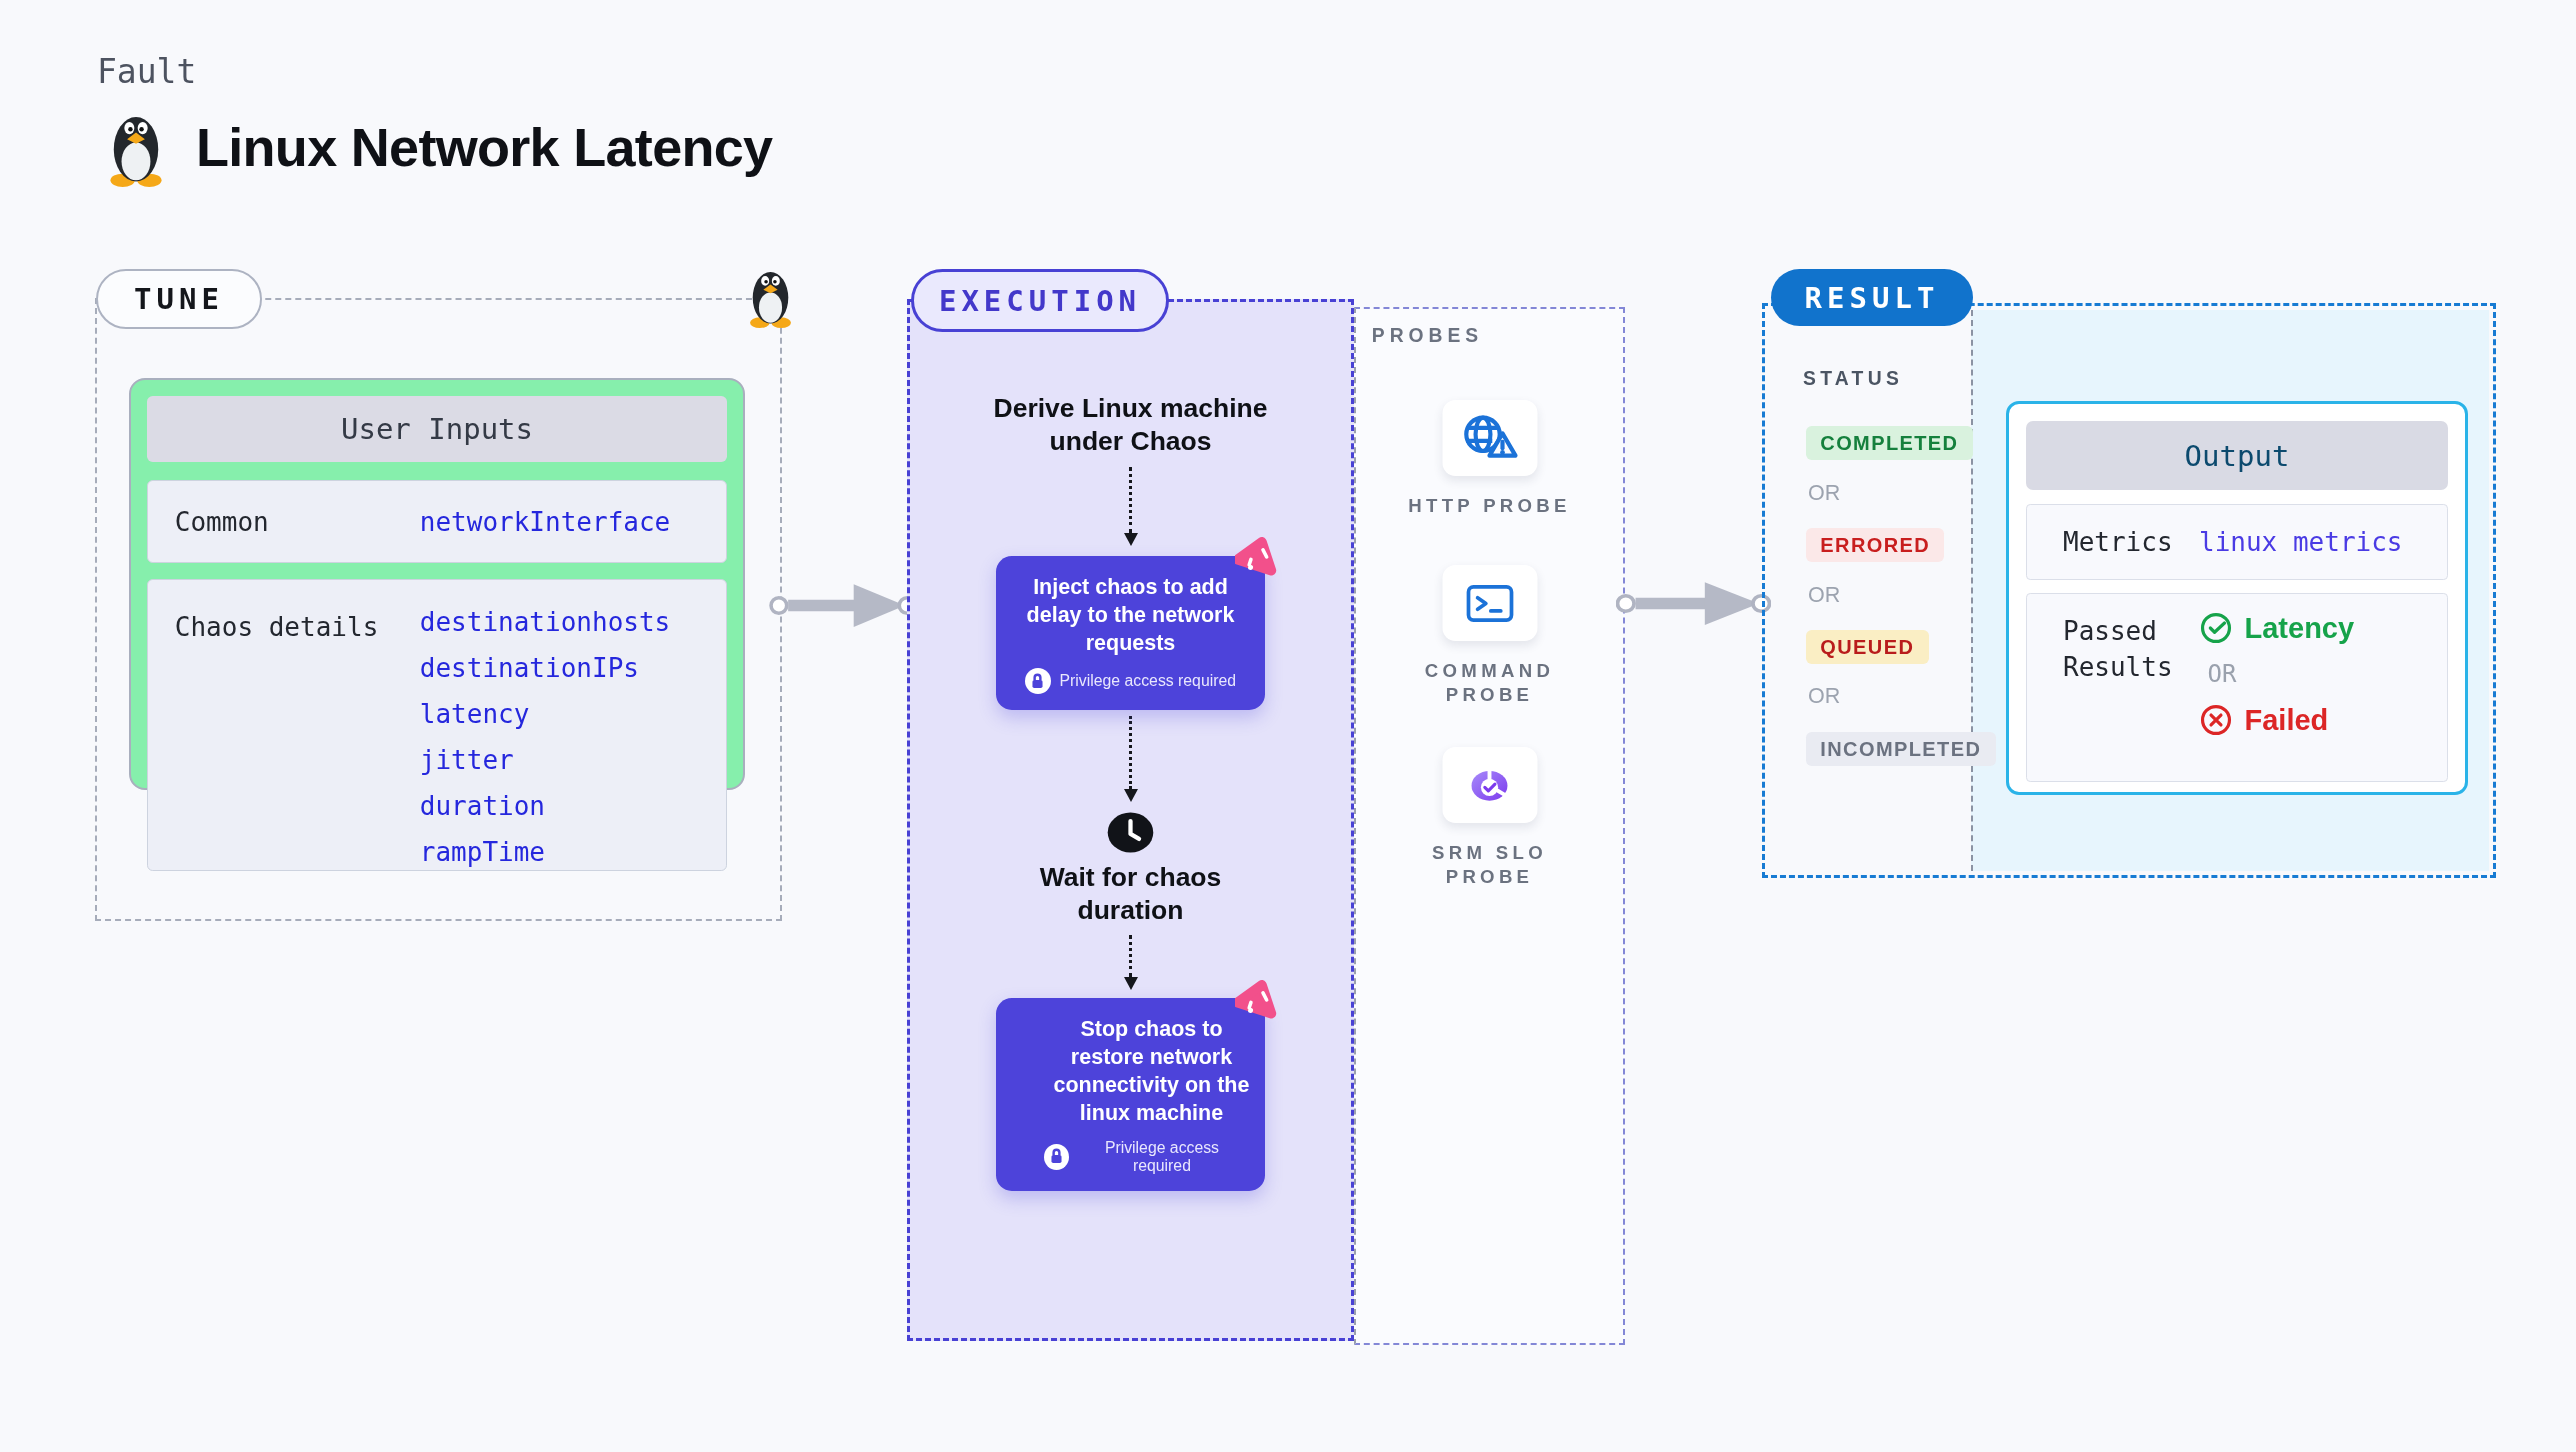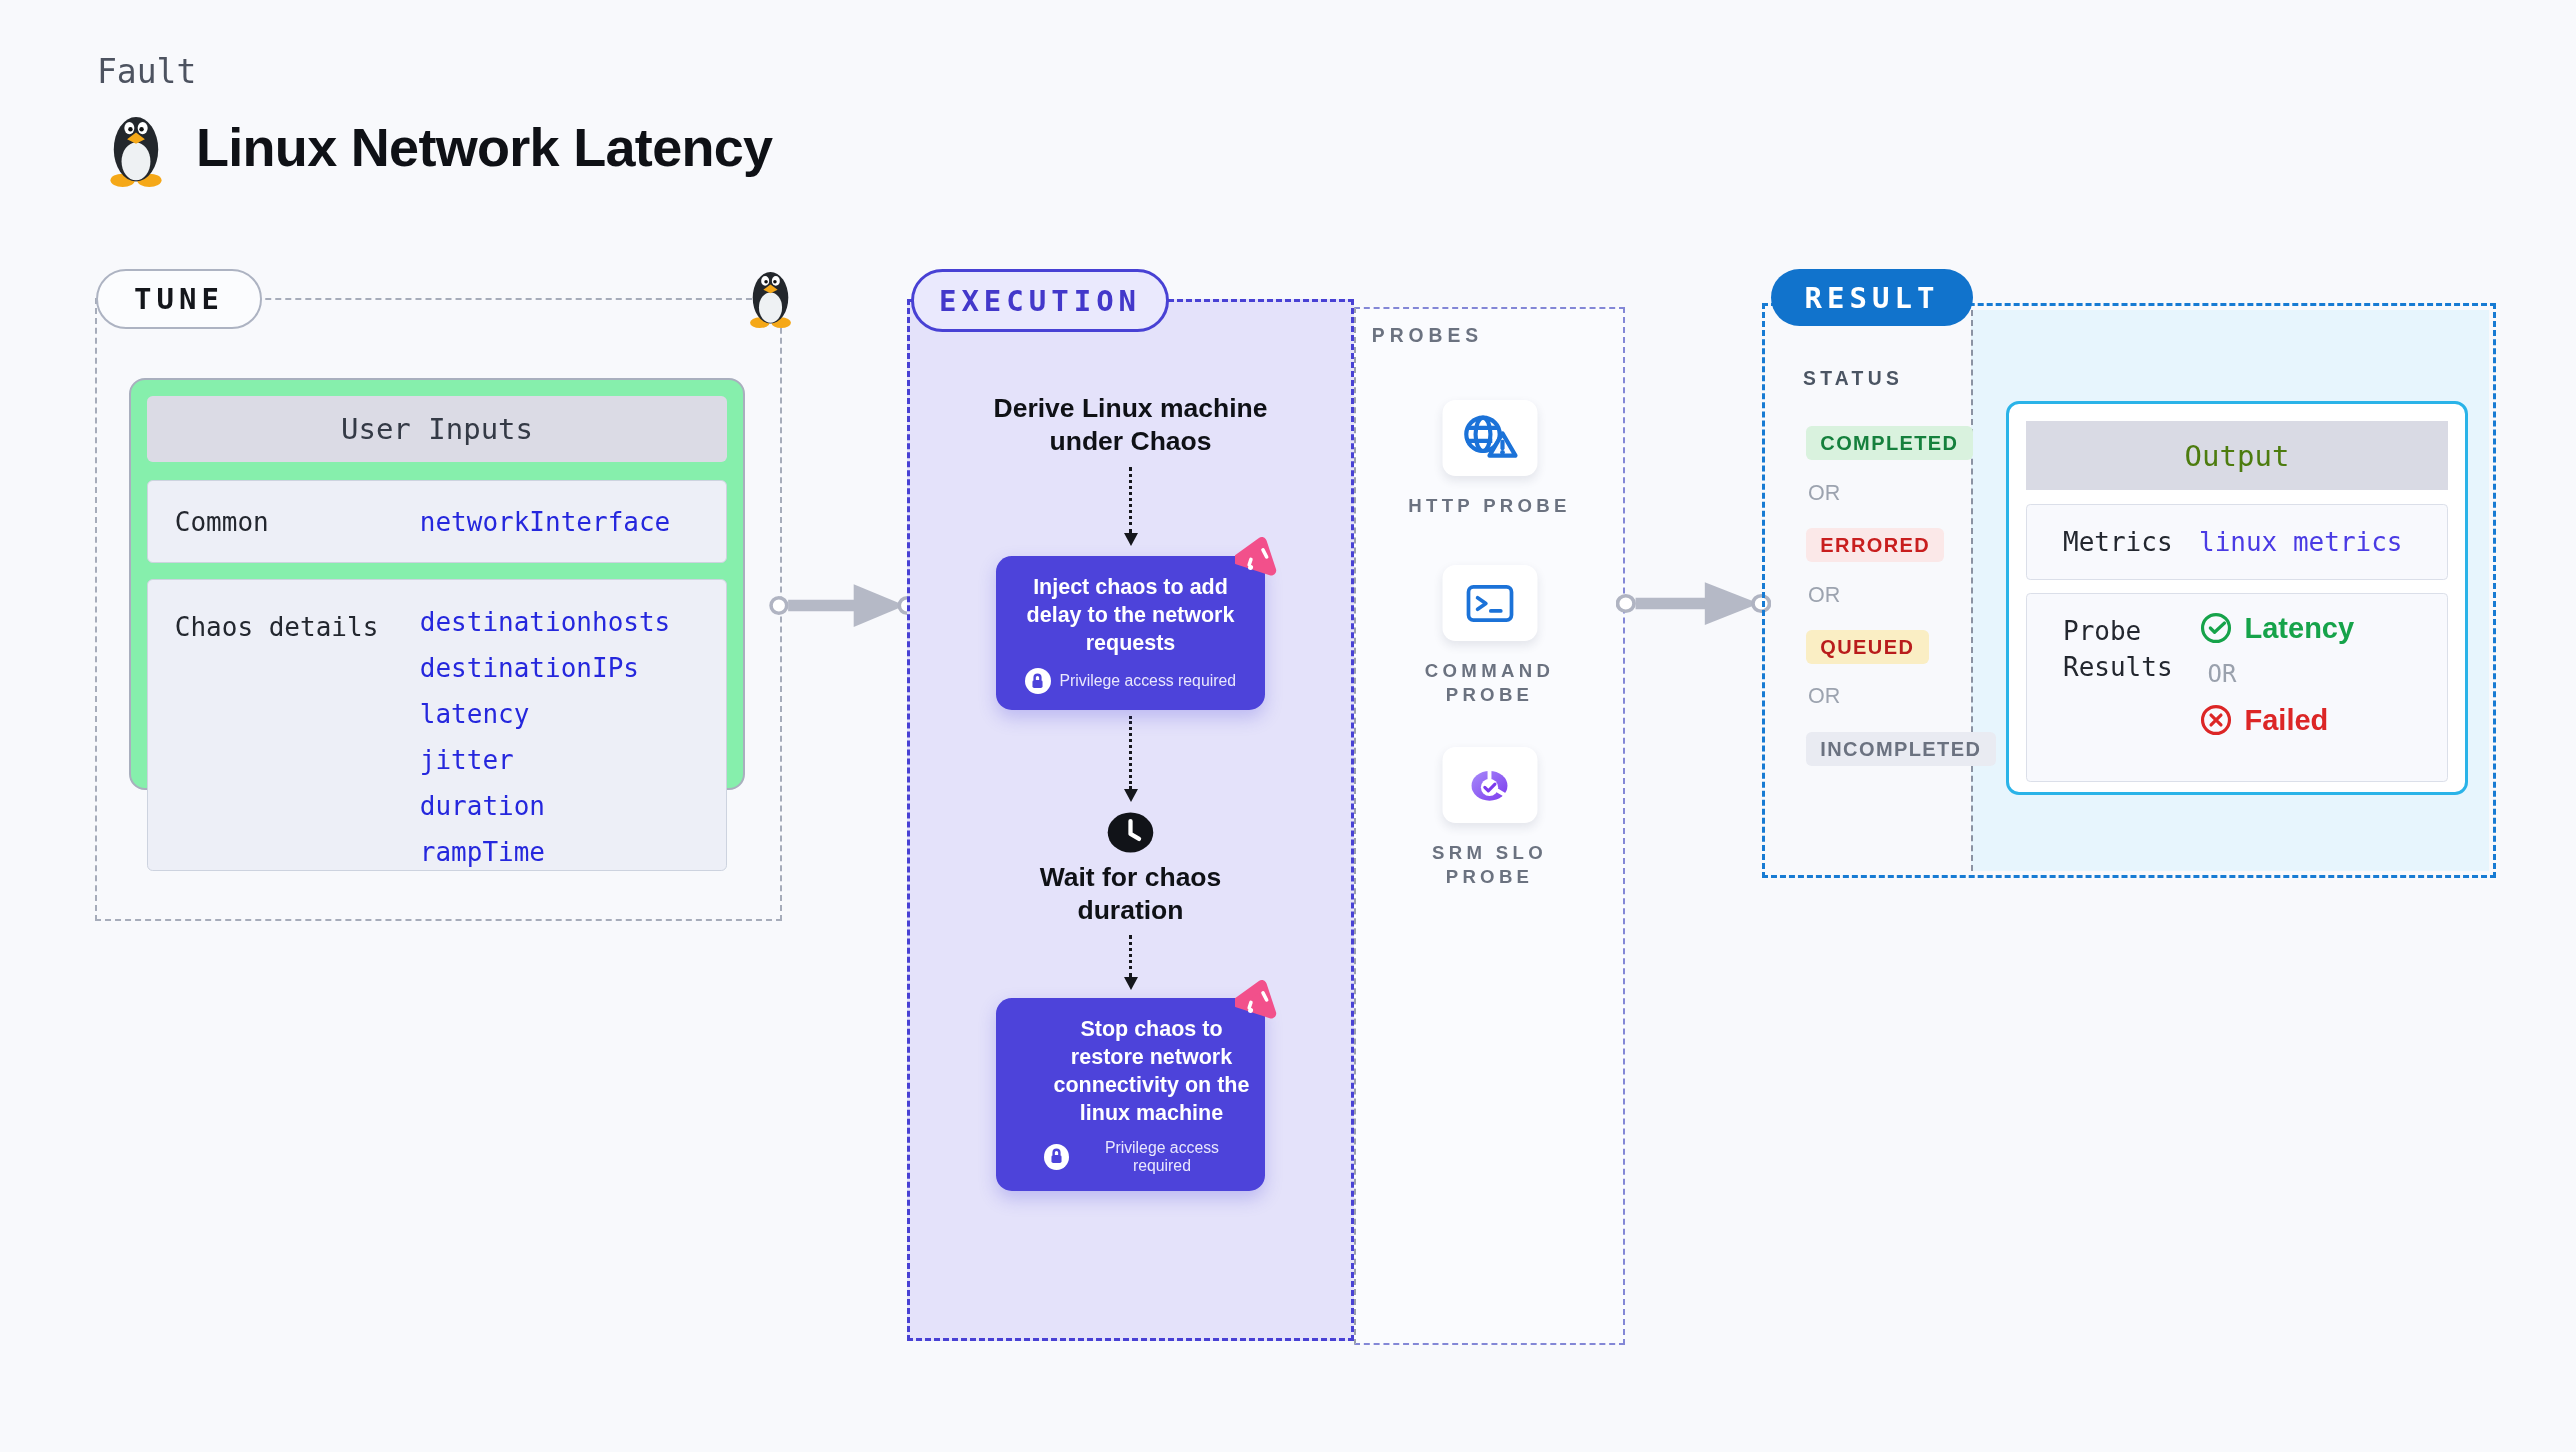--- a/index.html
+++ b/index.html
@@ -89,22 +89,22 @@
   .st-completed{top:120px;background:#d9f2de;color:#15803d;}
   .st-errored{top:222px;background:#fbe8e8;color:#c81e1e;}
   .st-queued{top:324px;background:#faeec4;color:#b91c1c;}
   .st-incompleted{top:426px;background:#e9ebf2;color:#6b7280;}
   .or-text{position:absolute;left:43px;font-size:21.5px;color:#9ca3af;}
   .or-1{top:175px;} .or-2{top:277px;} .or-3{top:378px;}
   .result-blue{position:absolute;left:206px;top:3.6px;right:3.6px;bottom:3.6px;background:#e7f5fd;
                border-left:2.1px dashed #8b93a3;}
   .output-card{position:absolute;left:241px;top:95px;width:462px;height:394px;background:#ffffff;
                border:3.6px solid #2ab3e8;border-radius:13px;box-sizing:border-box;padding:17px;}
-  .output-header{height:69px;background:#d9dae4;border-radius:0;display:flex;align-items:center;
-                 justify-content:center;font-size:29px;color:#4d7c0f;}
+  .output-header{height:69px;background:#d9dae4;border-radius:7px;display:flex;align-items:center;
+                 justify-content:center;font-size:29px;color:#0c4a6e;}
   .out-row{position:relative;background:#f8f9fd;border:1.4px solid #dbdfe9;border-radius:4.3px;
            box-sizing:border-box;}
   .out-row.metrics{margin-top:14.3px;height:76px;}
   .out-row.proberes{margin-top:13px;height:189px;}
   .out-label{position:absolute;left:36px;font-size:26px;color:#23272f;line-height:36px;}
   .out-row.metrics .out-label{top:50%;transform:translateY(-50%);}
   .out-row.proberes .out-label{top:18.6px;width:136px;}
   .metrics-value{position:absolute;left:172px;top:50%;transform:translateY(-50%);
                  font-size:26px;color:#4a3be4;}
   .pr-col{position:absolute;left:172px;top:17px;display:flex;flex-direction:column;}
@@ -305,21 +305,21 @@
     <div class="or-text or-3">OR</div>
     <div class="status-badge st-incompleted">INCOMPLETED</div>
 
     <div class="output-card">
       <div class="output-header mono">Output</div>
       <div class="out-row metrics">
         <div class="out-label mono">Metrics</div>
         <div class="metrics-value mono">linux metrics</div>
       </div>
       <div class="out-row proberes">
-        <div class="out-label mono">Probe Results</div>
+        <div class="out-label mono">Passed Results</div>
         <div class="pr-col">
           <div class="pr-item pr-passed">
             <svg width="34" height="34" viewBox="0 0 48 48">
               <circle cx="24" cy="24" r="19" fill="none" stroke="#16a34a" stroke-width="4.5"></circle>
               <path d="M16 24 l6 6 L36 17" fill="none" stroke="#16a34a" stroke-width="4.5" stroke-linecap="round" stroke-linejoin="round"></path>
             </svg>
             <span>Latency</span>
           </div>
           <div class="pr-or">OR</div>
           <div class="pr-item pr-failed">

